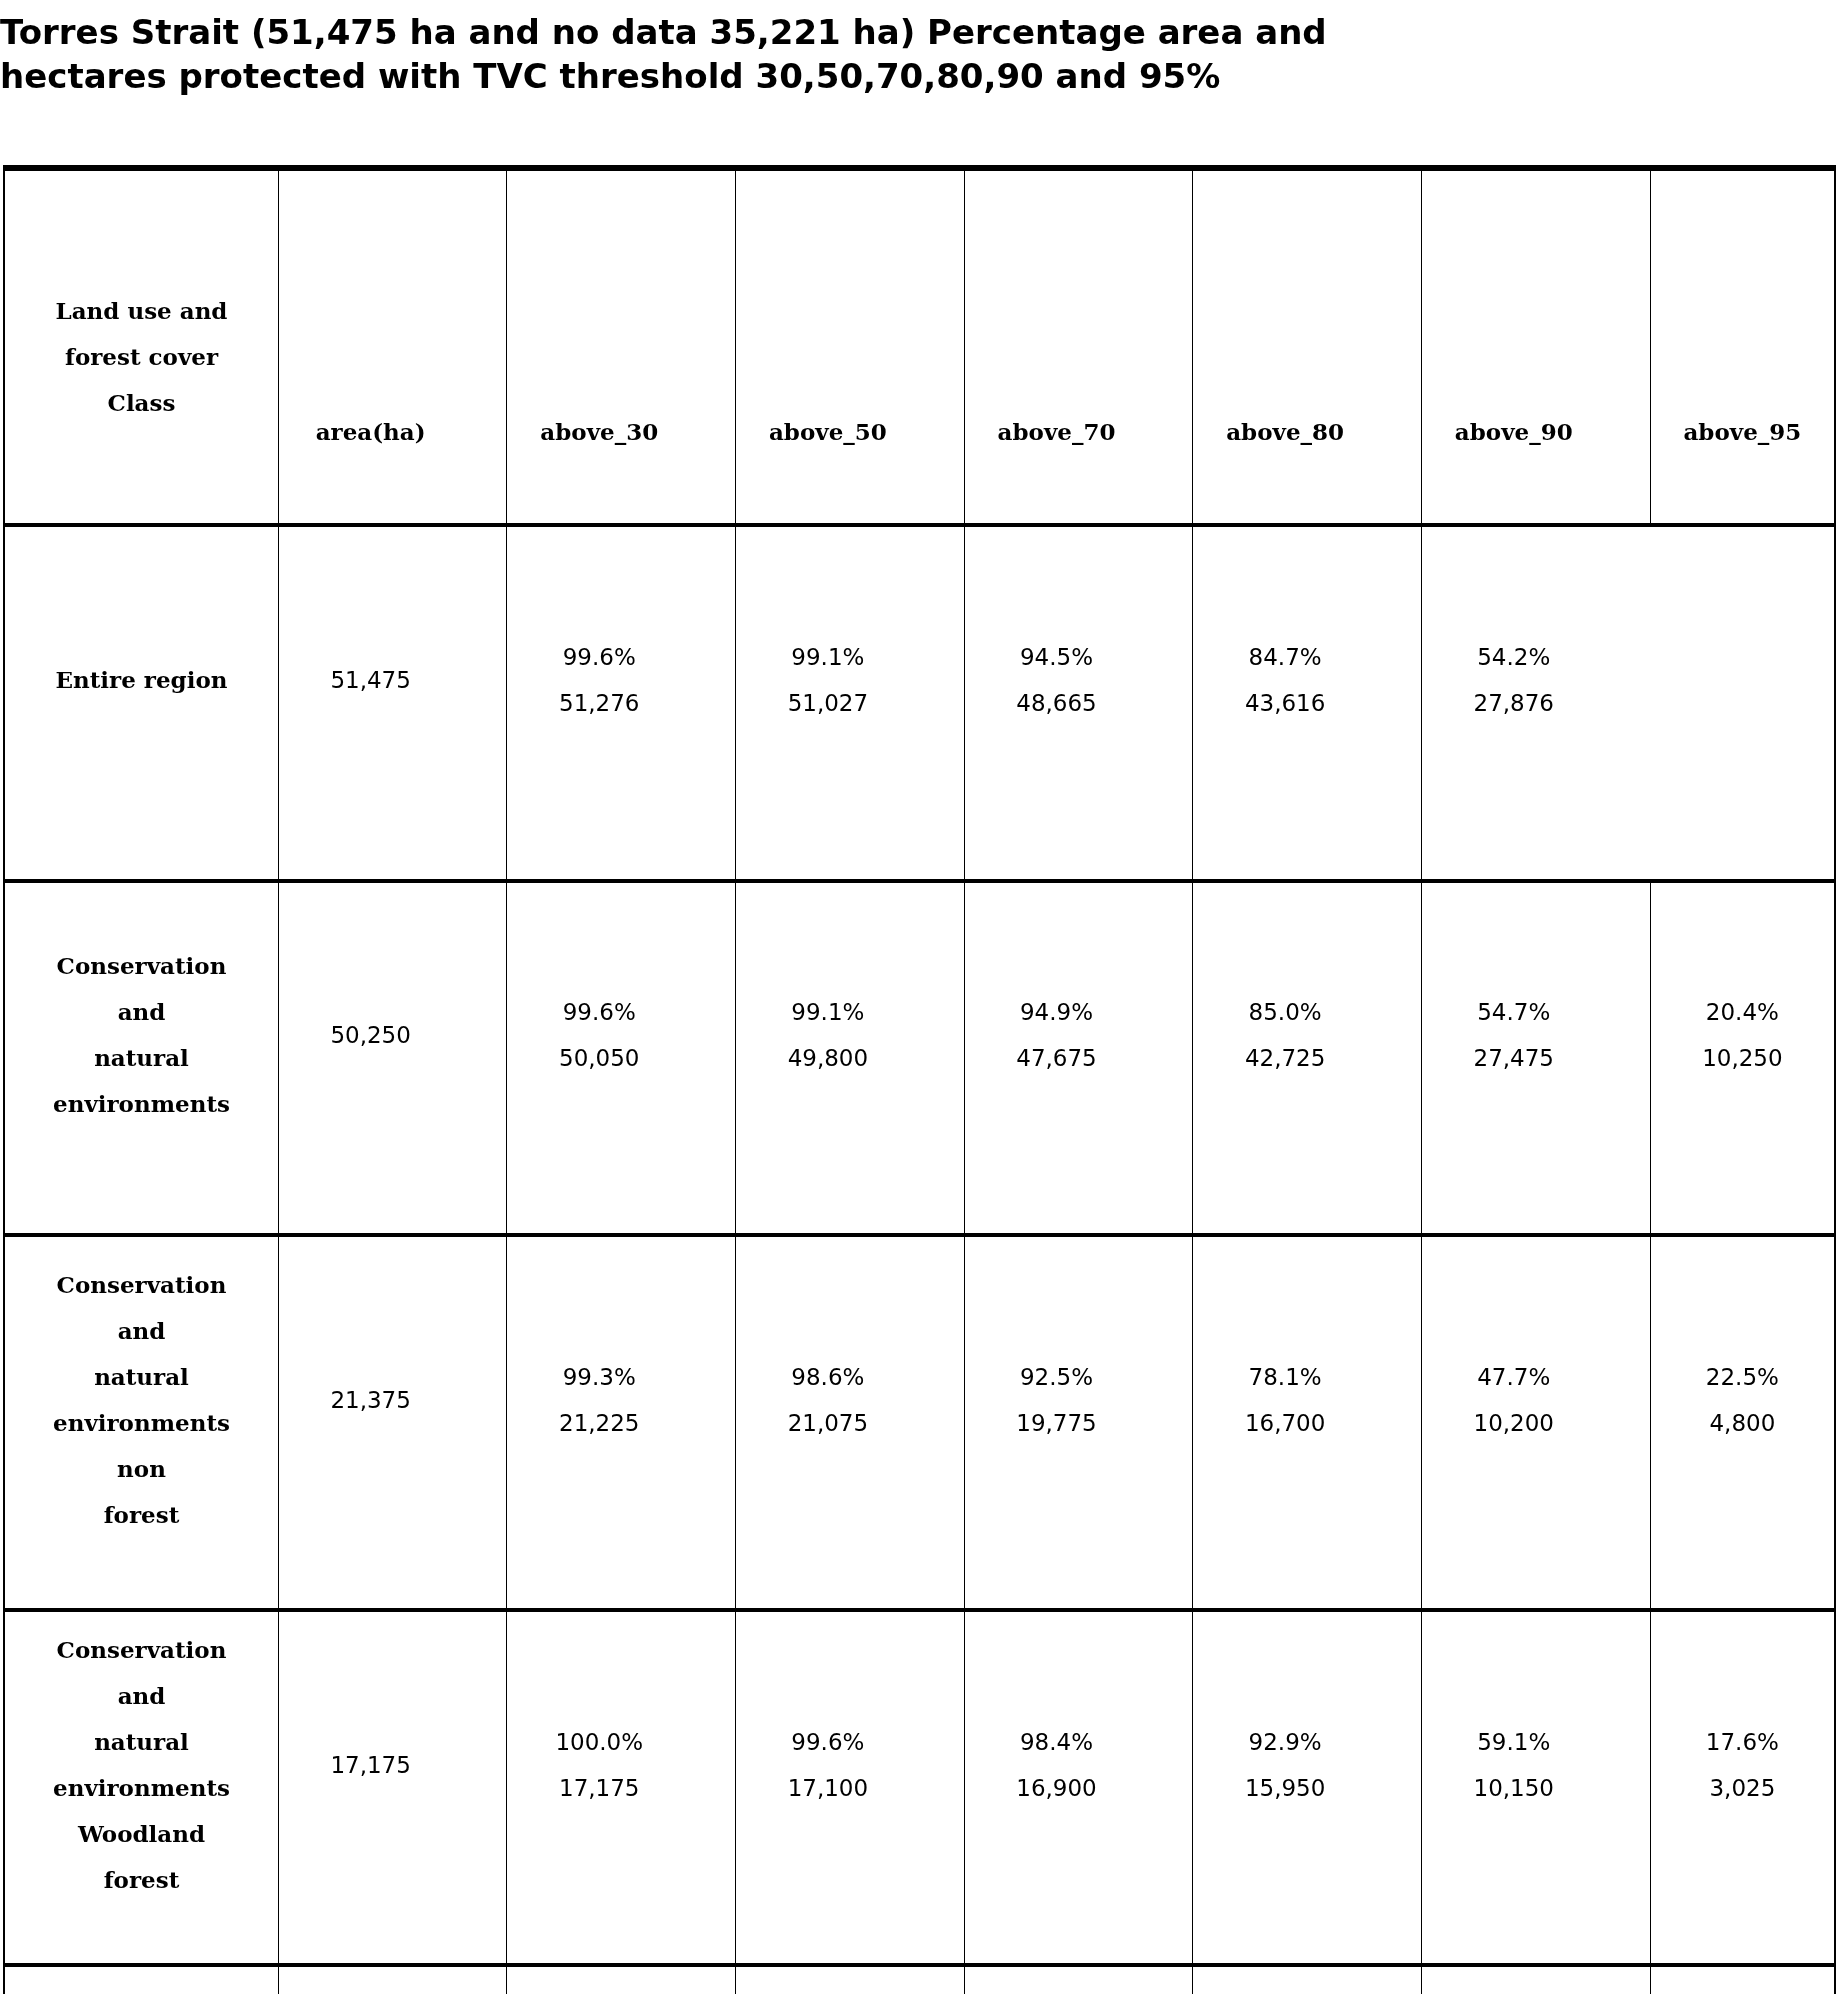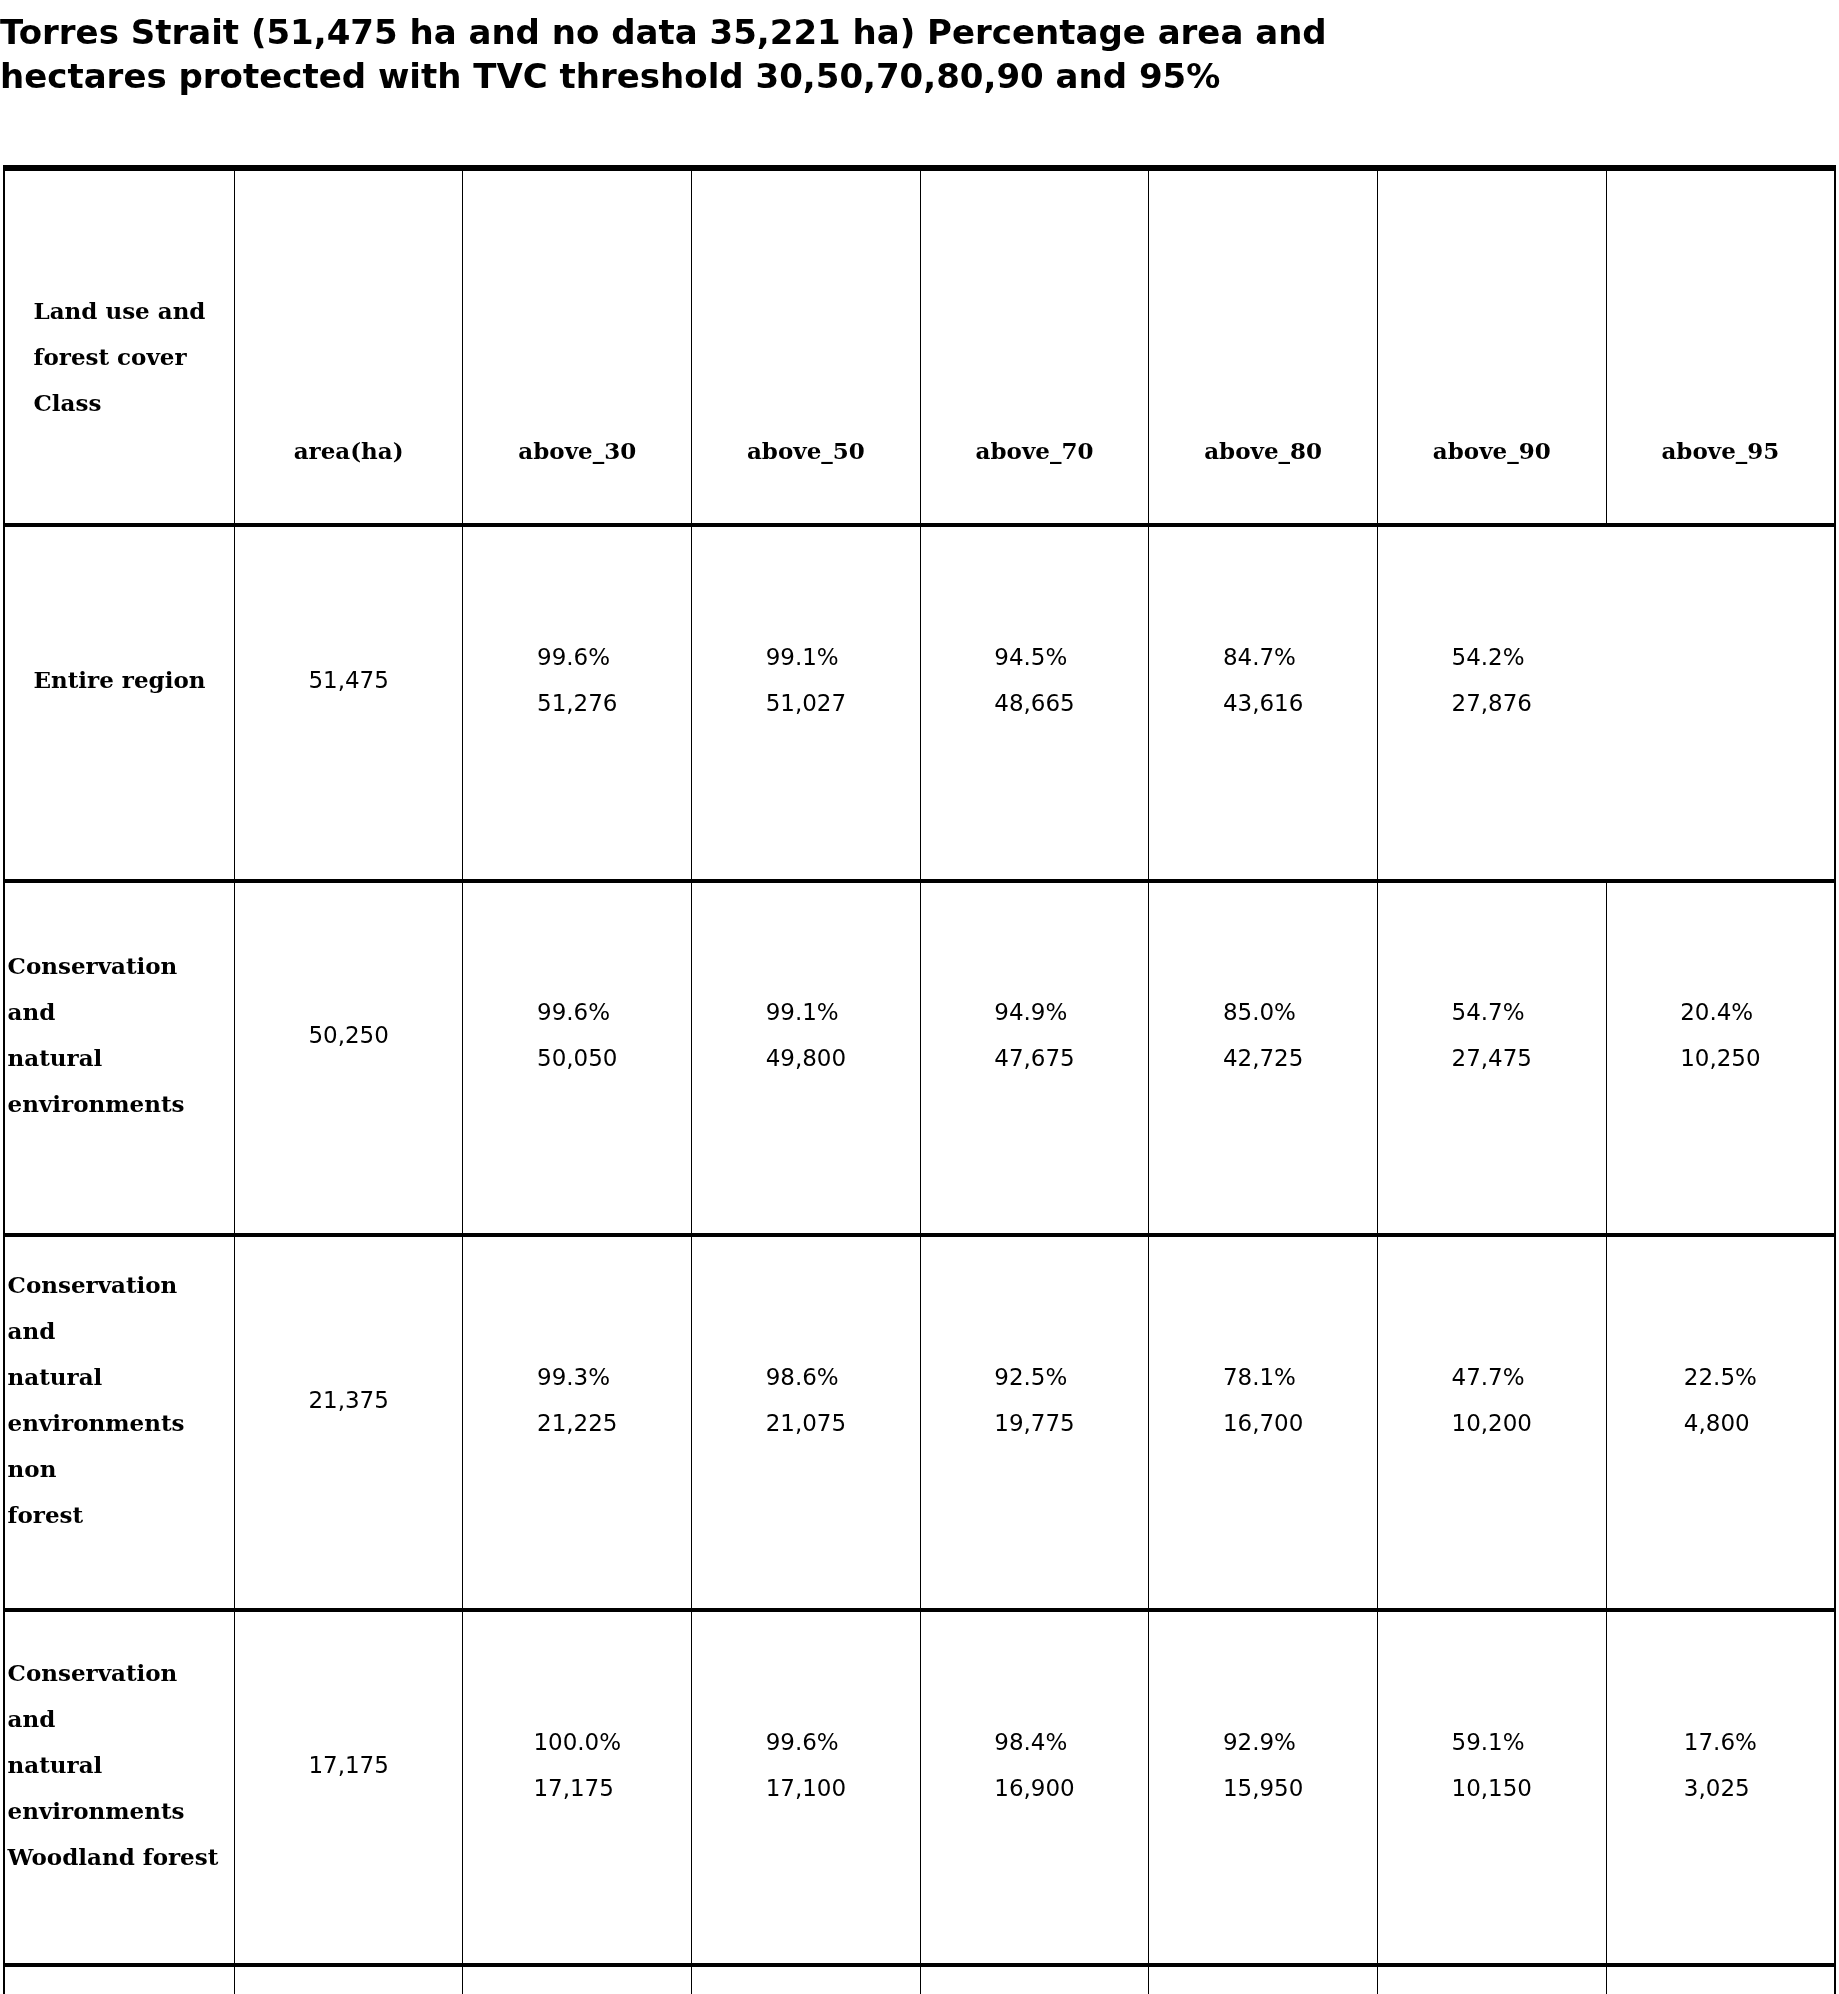--- a/index.html
+++ b/index.html
@@ -10,26 +10,26 @@
   .title{position:absolute;top:10.4px;left:0;width:1684px;text-align:left;
          font-family:"DejaVu Sans",sans-serif;font-weight:bold;font-size:34px;line-height:44px;color:#000;}
 
   
   .table{position:absolute;left:3.2px;top:165px;width:1833px;height:2141px;box-sizing:border-box;
          border:2px solid #000;border-top-width:6.4px;border-bottom-width:6px;
          display:grid;grid-template-rows:887fr 897fr 893fr 945fr 895fr 848fr;}
   .trow{display:grid;grid-template-columns:repeat(8,1fr);min-height:0;}
   .trow + .trow{border-top:4.4px solid #000;}
   .cell{border-left:1.6px solid #000;display:flex;flex-direction:column;align-items:center;
-        justify-content:center;text-align:left;min-width:0;padding:0 2.4px;box-sizing:border-box;}
+        justify-content:center;text-align:center;min-width:0;padding:0 2.4px;box-sizing:border-box;margin-left:44px;}
   .cell:first-child{border-left:none;}
   .serif{font-family:"DejaVu Serif","Liberation Serif",serif;font-weight:bold;
          font-size:23px;line-height:46px;white-space:pre-line;}
   .sans{font-family:"DejaVu Sans","Liberation Sans",sans-serif;font-size:23px;line-height:46px;}
-  .hcell{justify-content:flex-end;padding-bottom:49px;}
+  .hcell{justify-content:flex-end;padding-bottom:68px;}
   .hcell-first{justify-content:center;padding-bottom:0;}
   .hcell-first .serif{transform:translateY(10px);}
   .shift{transform:translateY(-23px);}
 </style>
 </head>
 <body>
 
 <div id="page">
 
   <div class="title">

